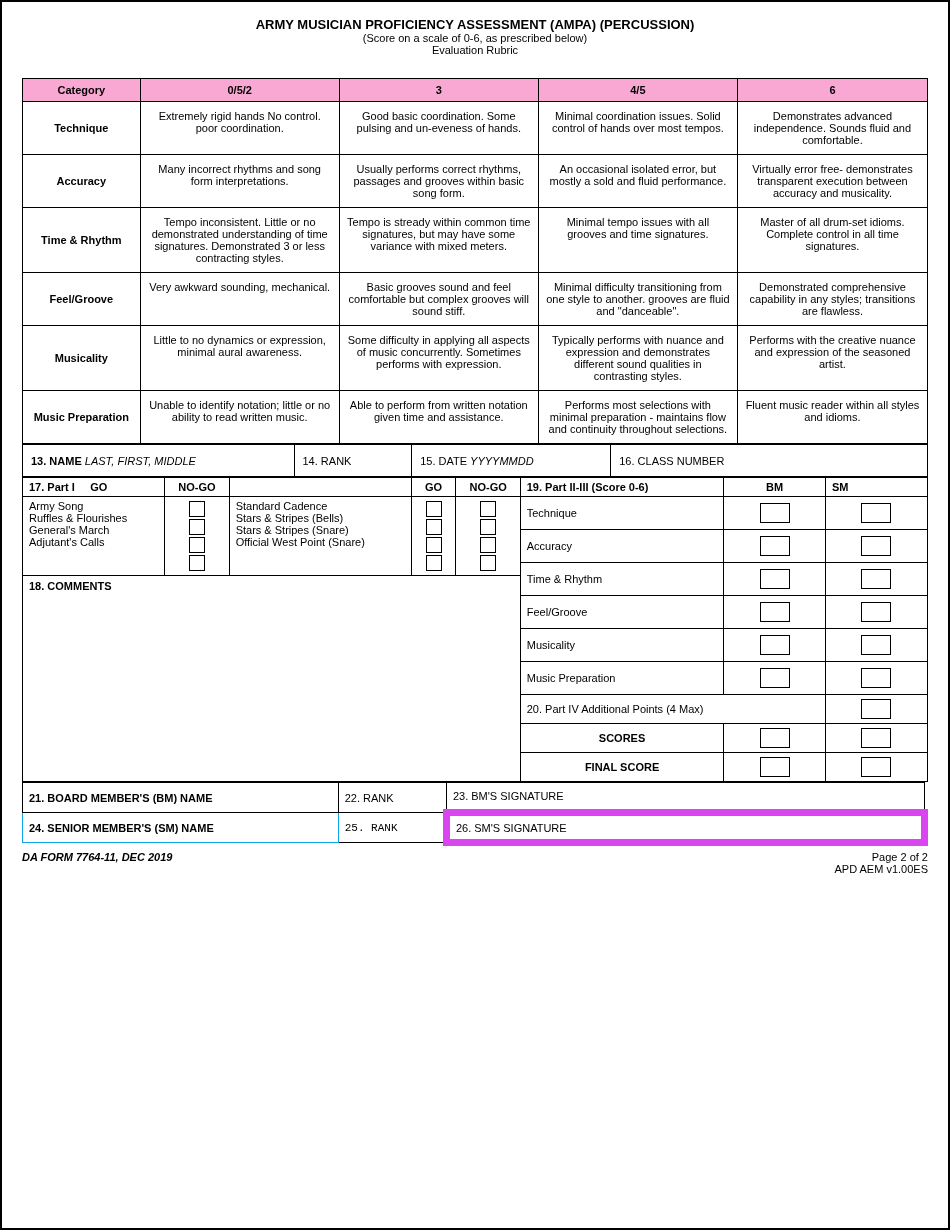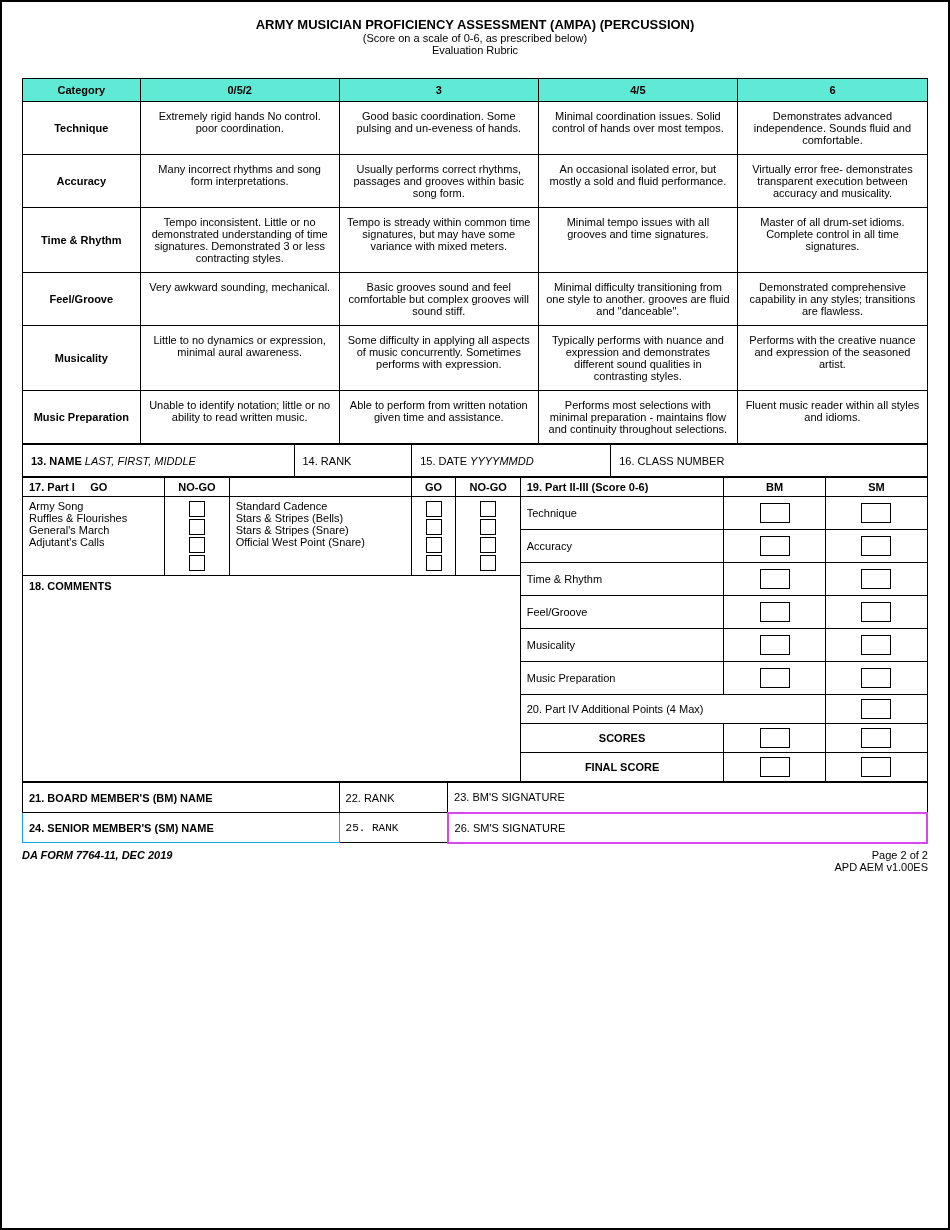--- a/index.html
+++ b/index.html
@@ -35,21 +35,21 @@
     }
     .rubric-table th, .rubric-table td {
       border: 1px solid #000;
       padding: 5px 7px;
       vertical-align: middle;
       text-align: center;
       font-size: 11px;
     }
     .rubric-table th {
       font-weight: bold;
-      background: #5eead4;
+      background: #f9a8d4;
     }
     .rubric-table td.category-cell {
       font-weight: bold;
       text-align: center;
       width: 13%;
     }
     .rubric-table td.score-cell {
       width: 22%;
       vertical-align: top;
       padding: 8px 7px;
@@ -240,21 +240,21 @@
         </tbody>
             </table>
       </td>
 
       <td style="width:45%;border:1px solid #000;vertical-align:top;padding:0;">
         <table style="width:100%;border-collapse:collapse;">
           <tbody>
                 <tr>
             <td style="border-bottom:1px solid #000;padding:3px 6px;font-weight:bold;width:50%;">19.  Part II-III (Score 0-6)</td>
             <td style="border-bottom:1px solid #000;border-left:1px solid #000;padding:3px 6px;font-weight:bold;text-align:center;width:25%;">BM</td>
-            <td style="border-bottom:1px solid #000;border-left:1px solid #000;padding:3px 6px;font-weight:bold;text-align:center;width:25%;">SM</td>
+            <td style="border-bottom:1px solid #000;border-left:1px solid #000;padding:3px 6px;font-weight:bold;width:25%;">SM</td>
           </tr>
 
           <tr>
             <td style="border-bottom:1px solid #000;padding:6px 6px;">Technique</td>
             <td style="border-bottom:1px solid #000;border-left:1px solid #000;padding:6px;text-align:center;"><span class="score-input-box"></span></td>
             <td style="border-bottom:1px solid #000;border-left:1px solid #000;padding:6px;text-align:center;"><span class="score-input-box"></span></td>
           </tr>
 
           <tr>
             <td style="border-bottom:1px solid #000;padding:6px 6px;">Accuracy</td>
@@ -323,21 +323,21 @@
         <span>23. BM'S SIGNATURE</span>
       </td>
     </tr>
     <tr>
       <td style="border:1px solid #0ea5e9;padding:4px 6px;width:35%;height:30px;">
         <span class="bold">24.  SENIOR MEMBER'S (SM) NAME</span>
       </td>
       <td style="border:1px solid #000;padding:4px 6px;width:12%;height:30px;font-family:Liberation Mono, monospace;">
         <span>25. RANK</span>
       </td>
-      <td style="border:2px solid #d946ef;padding:4px 6px;width:53%;height:30px;margin-left:29px;">
+      <td style="border:7px solid #d946ef;padding:4px 6px;width:53%;height:30px;margin-left:29px;">
         <span>26.  SM'S SIGNATURE</span>
       </td>
     </tr>
   </tbody>
     </table>
 
   
   <div class="footer-row">
     <span class="bold italic">DA FORM 7764-11, DEC 2019</span>
     <div style="text-align:right;">

